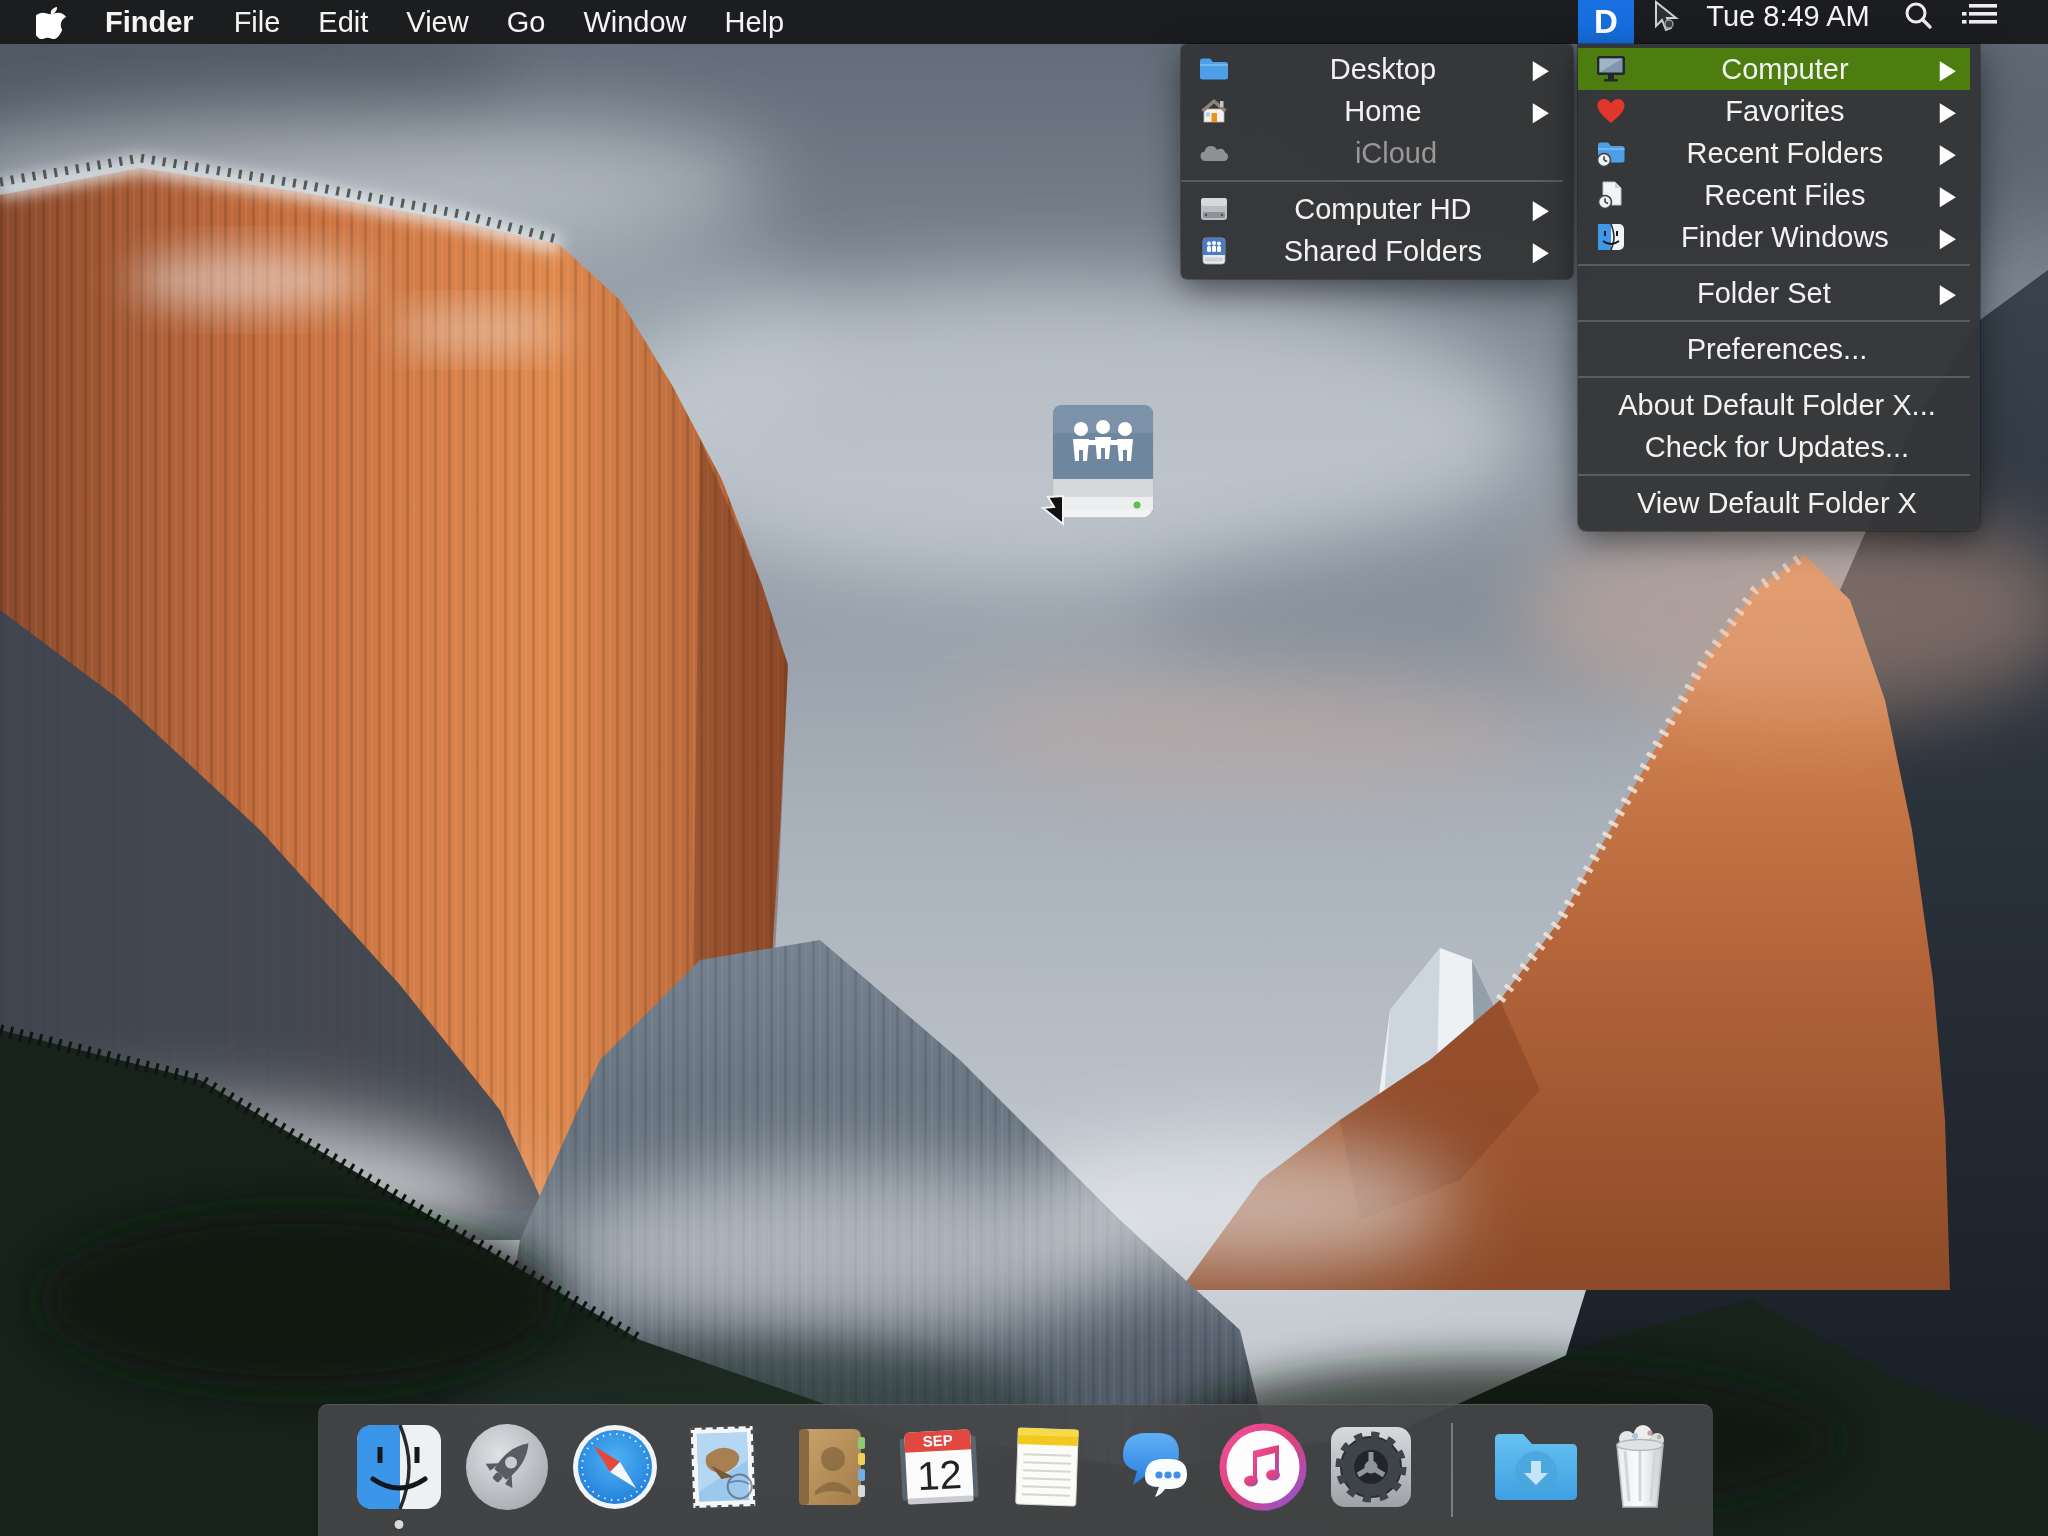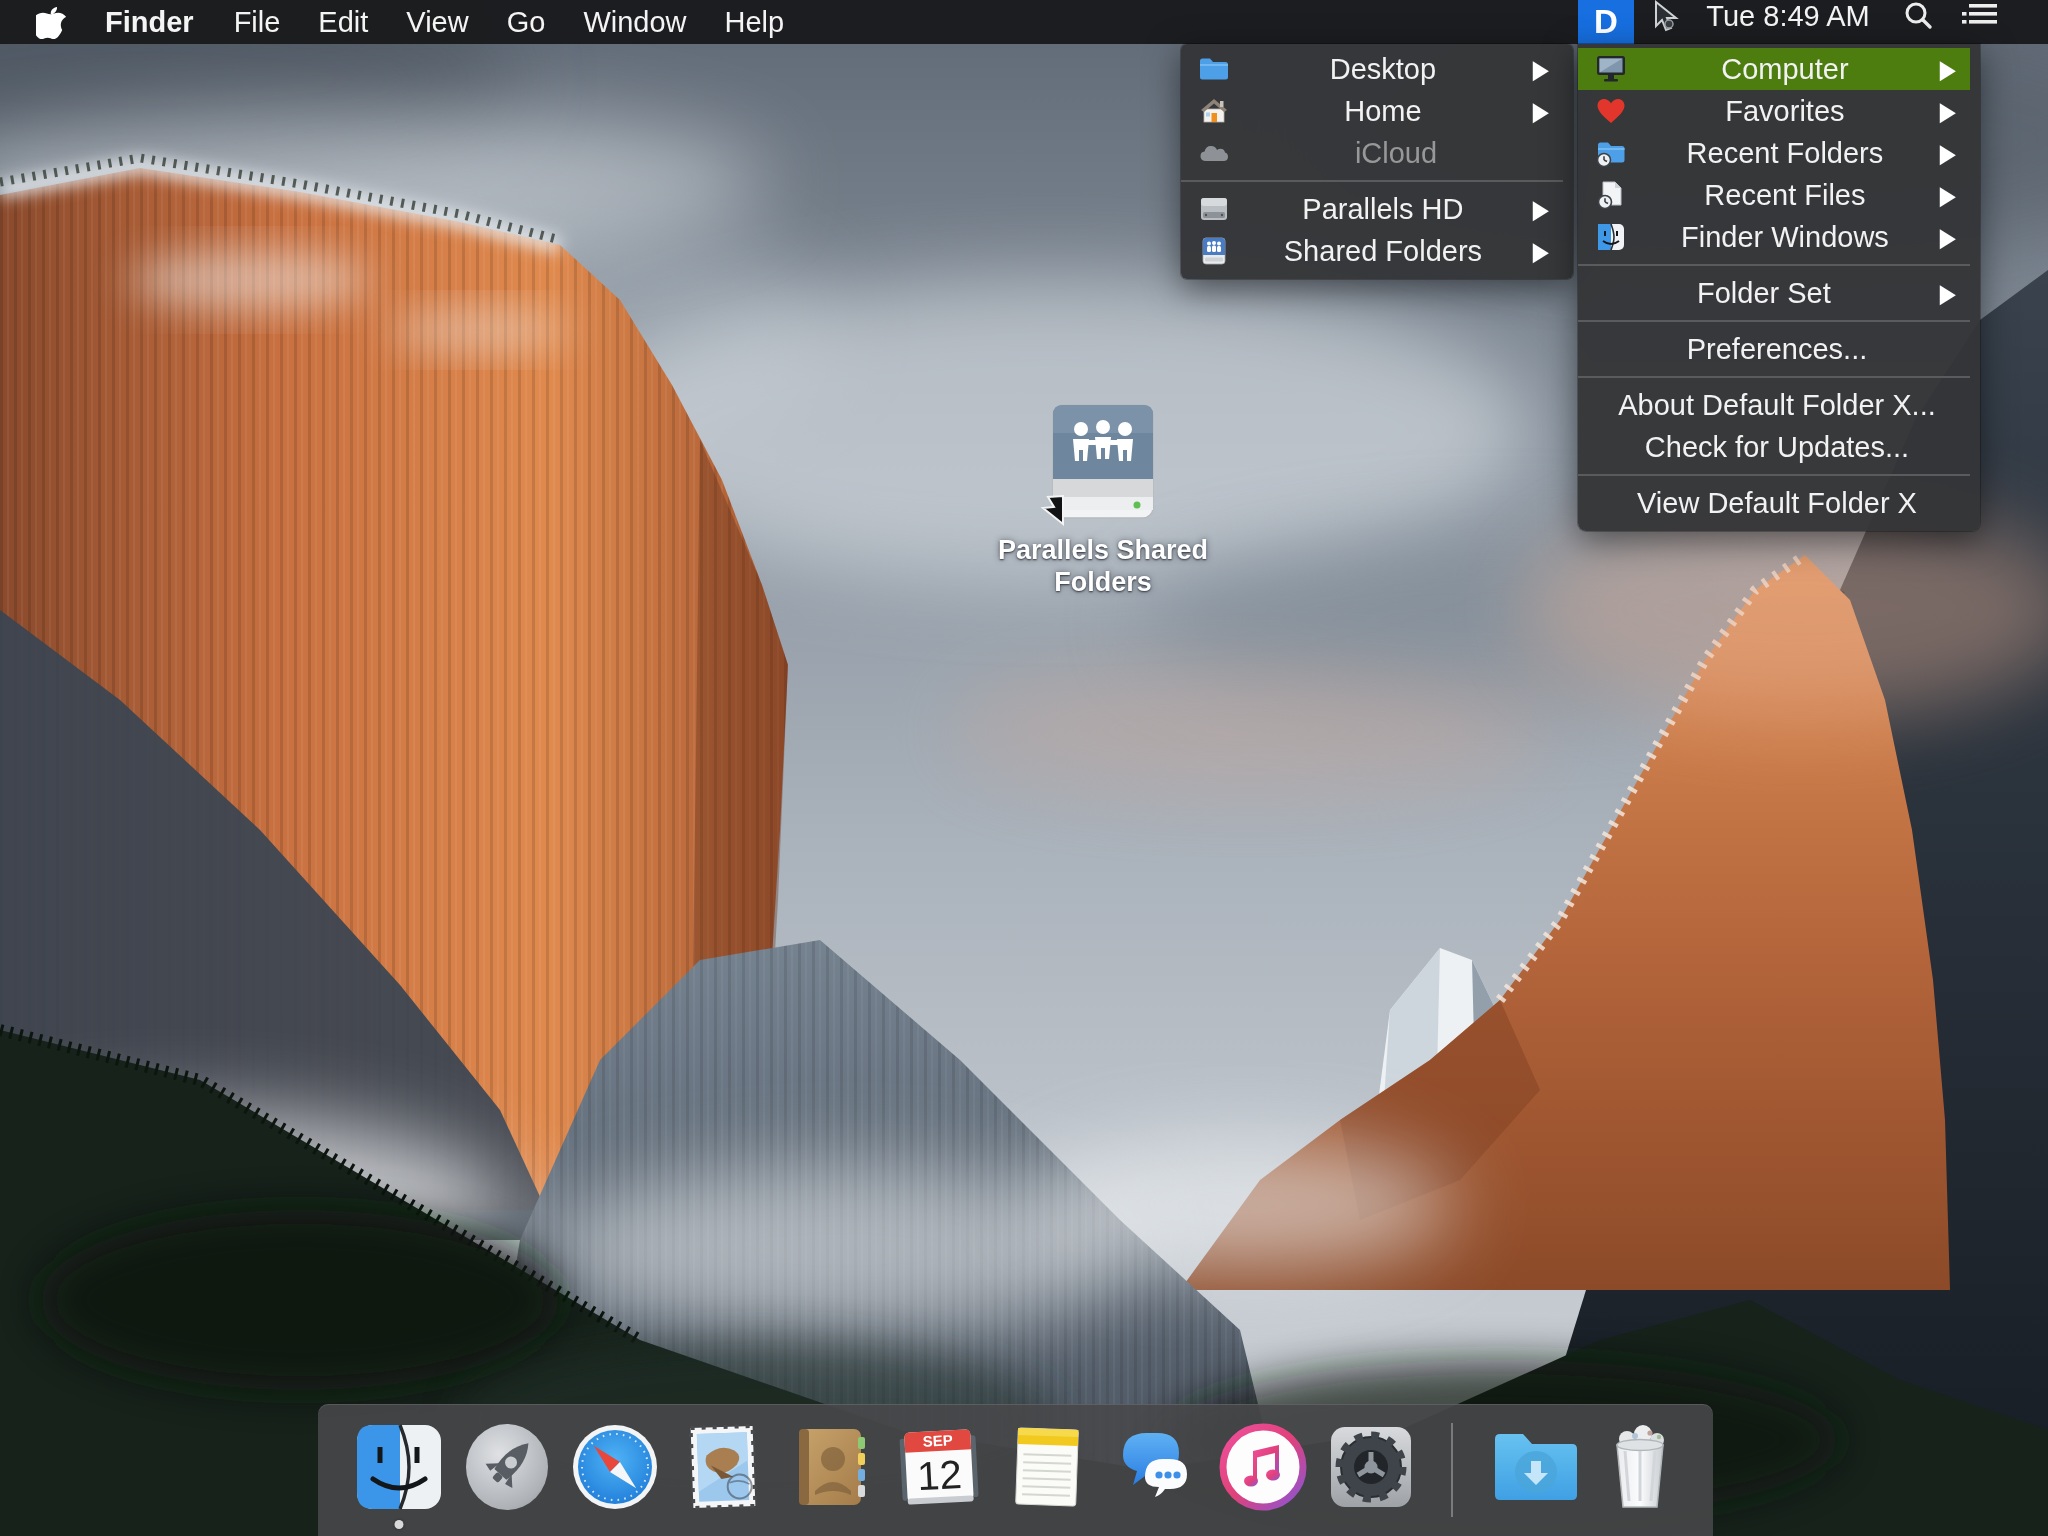--- a/index.html
+++ b/index.html
@@ -333,21 +333,21 @@
     <div class="menu-item">
       <span class="mi-icon">
         <svg width="32" height="28" viewBox="0 0 32 28">
           <rect x="3" y="3" width="26" height="22" rx="3" fill="#b9bec3"></rect>
           <rect x="3" y="3" width="26" height="8" rx="3" fill="#d7dadd"></rect>
           <rect x="5" y="17" width="22" height="6" rx="1.5" fill="#8d9298"></rect>
           <circle cx="8" cy="20" r="1.2" fill="#4d5257"></circle>
           <circle cx="24" cy="20" r="1.2" fill="#4d5257"></circle>
         </svg>
       </span>
-      <span class="mi-label">Parallels HD</span>
+      <span class="mi-label">Computer HD</span>
       <span class="mi-arrow">▶</span>
     </div>
     <div class="menu-item">
       <span class="mi-icon">
         <svg width="28" height="30" viewBox="0 0 28 30">
           <rect x="3" y="2" width="22" height="26" rx="3" fill="#e8eaec" stroke="#a9adb2" stroke-width="0.8"></rect>
           <rect x="3" y="2" width="22" height="17" rx="3" fill="#4a7cc4"></rect>
           <rect x="3" y="16" width="22" height="3" fill="#4a7cc4"></rect>
           <g fill="#fff">
             <circle cx="9" cy="7.5" r="2"></circle>
@@ -382,24 +382,20 @@
           <rect x="58" y="37" width="12" height="5" rx="2"></rect>
         </g>
         <rect x="2" y="76" width="100" height="18" fill="#d6d8da"></rect>
         <rect x="2" y="94" width="100" height="13" fill="#eceeef"></rect>
         <circle cx="86" cy="102" r="3.5" fill="#5fbf52"></circle>
       </svg>
       <svg class="cursor-arrow" width="30" height="36" viewBox="0 0 30 36">
         <path d="M4,34 L4,6 L24,22 L13,23 L19,33 Z" fill="#101214" stroke="#f4f4f4" stroke-width="2" transform="rotate(180 14 20) translate(-2,2)"></path>
       </svg>
     </div>
-    <div class="desk-label">
-      <div>Parallels Shared</div>
-      <div>Folders</div>
-    </div>
   </div>
 
   <div class="dock">
 
     <div class="dock-item">
       <svg width="92" height="92" viewBox="0 0 92 92">
         <rect x="4" y="4" width="84" height="84" rx="16" fill="#eef1f4"></rect>
         <path d="M4,20 Q4,4 20,4 L47,4 L47,88 L20,88 Q4,88 4,72 Z" fill="#3b95e8"></path>
         <path d="M47,4 Q56,26 56,46 Q56,66 47,88" fill="none" stroke="#26292d" stroke-width="3.4"></path>
         <line x1="27" y1="26" x2="27" y2="42" stroke="#14171a" stroke-width="5"></line>

